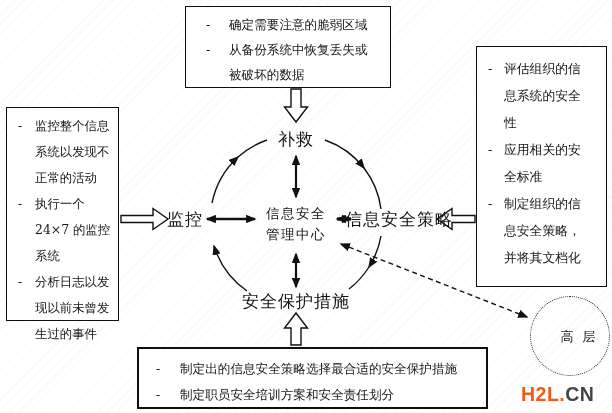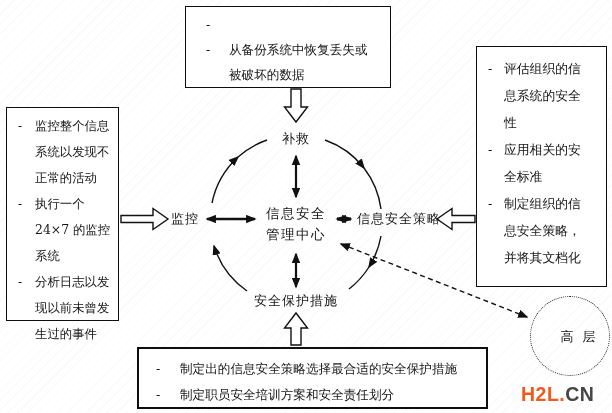--- a/index.html
+++ b/index.html
@@ -18,21 +18,21 @@
   .box .m{flex:0 0 auto;}
   .box .t{flex:1 1 auto;}
   .box.top{left:185px;top:6px;width:206px;height:82px;padding:5px 18px 0 0;line-height:25px;}
   .box.top .m{padding-left:20px;width:23px;}
   .box.left{left:6px;top:107px;width:113px;height:214px;padding:5px 3px 0 0;font-size:12.4px;line-height:26px;}
   .box.left .m{padding-left:11px;width:17px;}
   .box.right{left:476px;top:46px;width:131px;height:241px;padding:8px 20px 0 0;font-size:12.8px;line-height:27px;}
   .box.right .m{padding-left:11px;width:16px;}
   .box.bottom{left:137px;top:347px;width:351px;height:62px;border-width:2.2px;padding:7px 4px 0 0;line-height:26px;}
   .box.bottom .m{padding-left:17px;width:24px;}
-  .node{position:absolute;transform:translate(-50%,-50%);font-size:13px;letter-spacing:1px;white-space:nowrap;}
+  .node{position:absolute;transform:translate(-50%,-50%);font-size:17px;letter-spacing:1px;white-space:nowrap;}
   .centerNode{position:absolute;left:296px;top:224px;transform:translate(-50%,-50%);text-align:left;font-size:13.5px;line-height:21px;letter-spacing:1.5px;white-space:nowrap;}
   .mgmt{position:absolute;left:530px;top:296px;width:80px;height:80px;border:1.7px dotted #1a1a1a;border-radius:50%;box-sizing:border-box;display:flex;flex-direction:column;align-items:center;justify-content:center;font-size:13px;line-height:23px;}
   .mgmt div{letter-spacing:9px;margin-left:25px;white-space:nowrap;}
   .wm{position:absolute;left:521px;top:383px;font-family:"Liberation Sans","DejaVu Sans",sans-serif;font-weight:bold;font-size:19.5px;letter-spacing:0.5px;white-space:nowrap;}
   .wm .o{color:#f05a1c;}
   .wm .g{color:#454545;}
 </style>
 </head>
 <body>
 
@@ -65,20 +65,21 @@
 
     <polygon class="hollow" points="291,89 301,89 301,107 307.5,107 296,122 284.5,107 291,107"></polygon>
     <polygon class="hollow" points="291,345 301,345 301,328 307.5,328 296,313 284.5,328 291,328"></polygon>
     <polygon class="hollow" points="121,215.5 153,215.5 153,208.5 168,219 153,229.5 153,222.5 121,222.5"></polygon>
     <polygon class="hollow" points="475,215.5 452,215.5 452,208.5 437,219 452,229.5 452,222.5 475,222.5"></polygon>
   </svg>
 
   <div class="box top">
     <div class="li">
       <span class="m">-</span>
+      <span class="t">确定需要注意的脆弱区域</span>
     </div>
     <div class="li">
       <span class="m">-</span>
       <span class="t">从备份系统中恢复丢失或被破坏的数据</span>
     </div>
   </div>
 
   <div class="box left">
     <div class="li">
       <span class="m">-</span>

